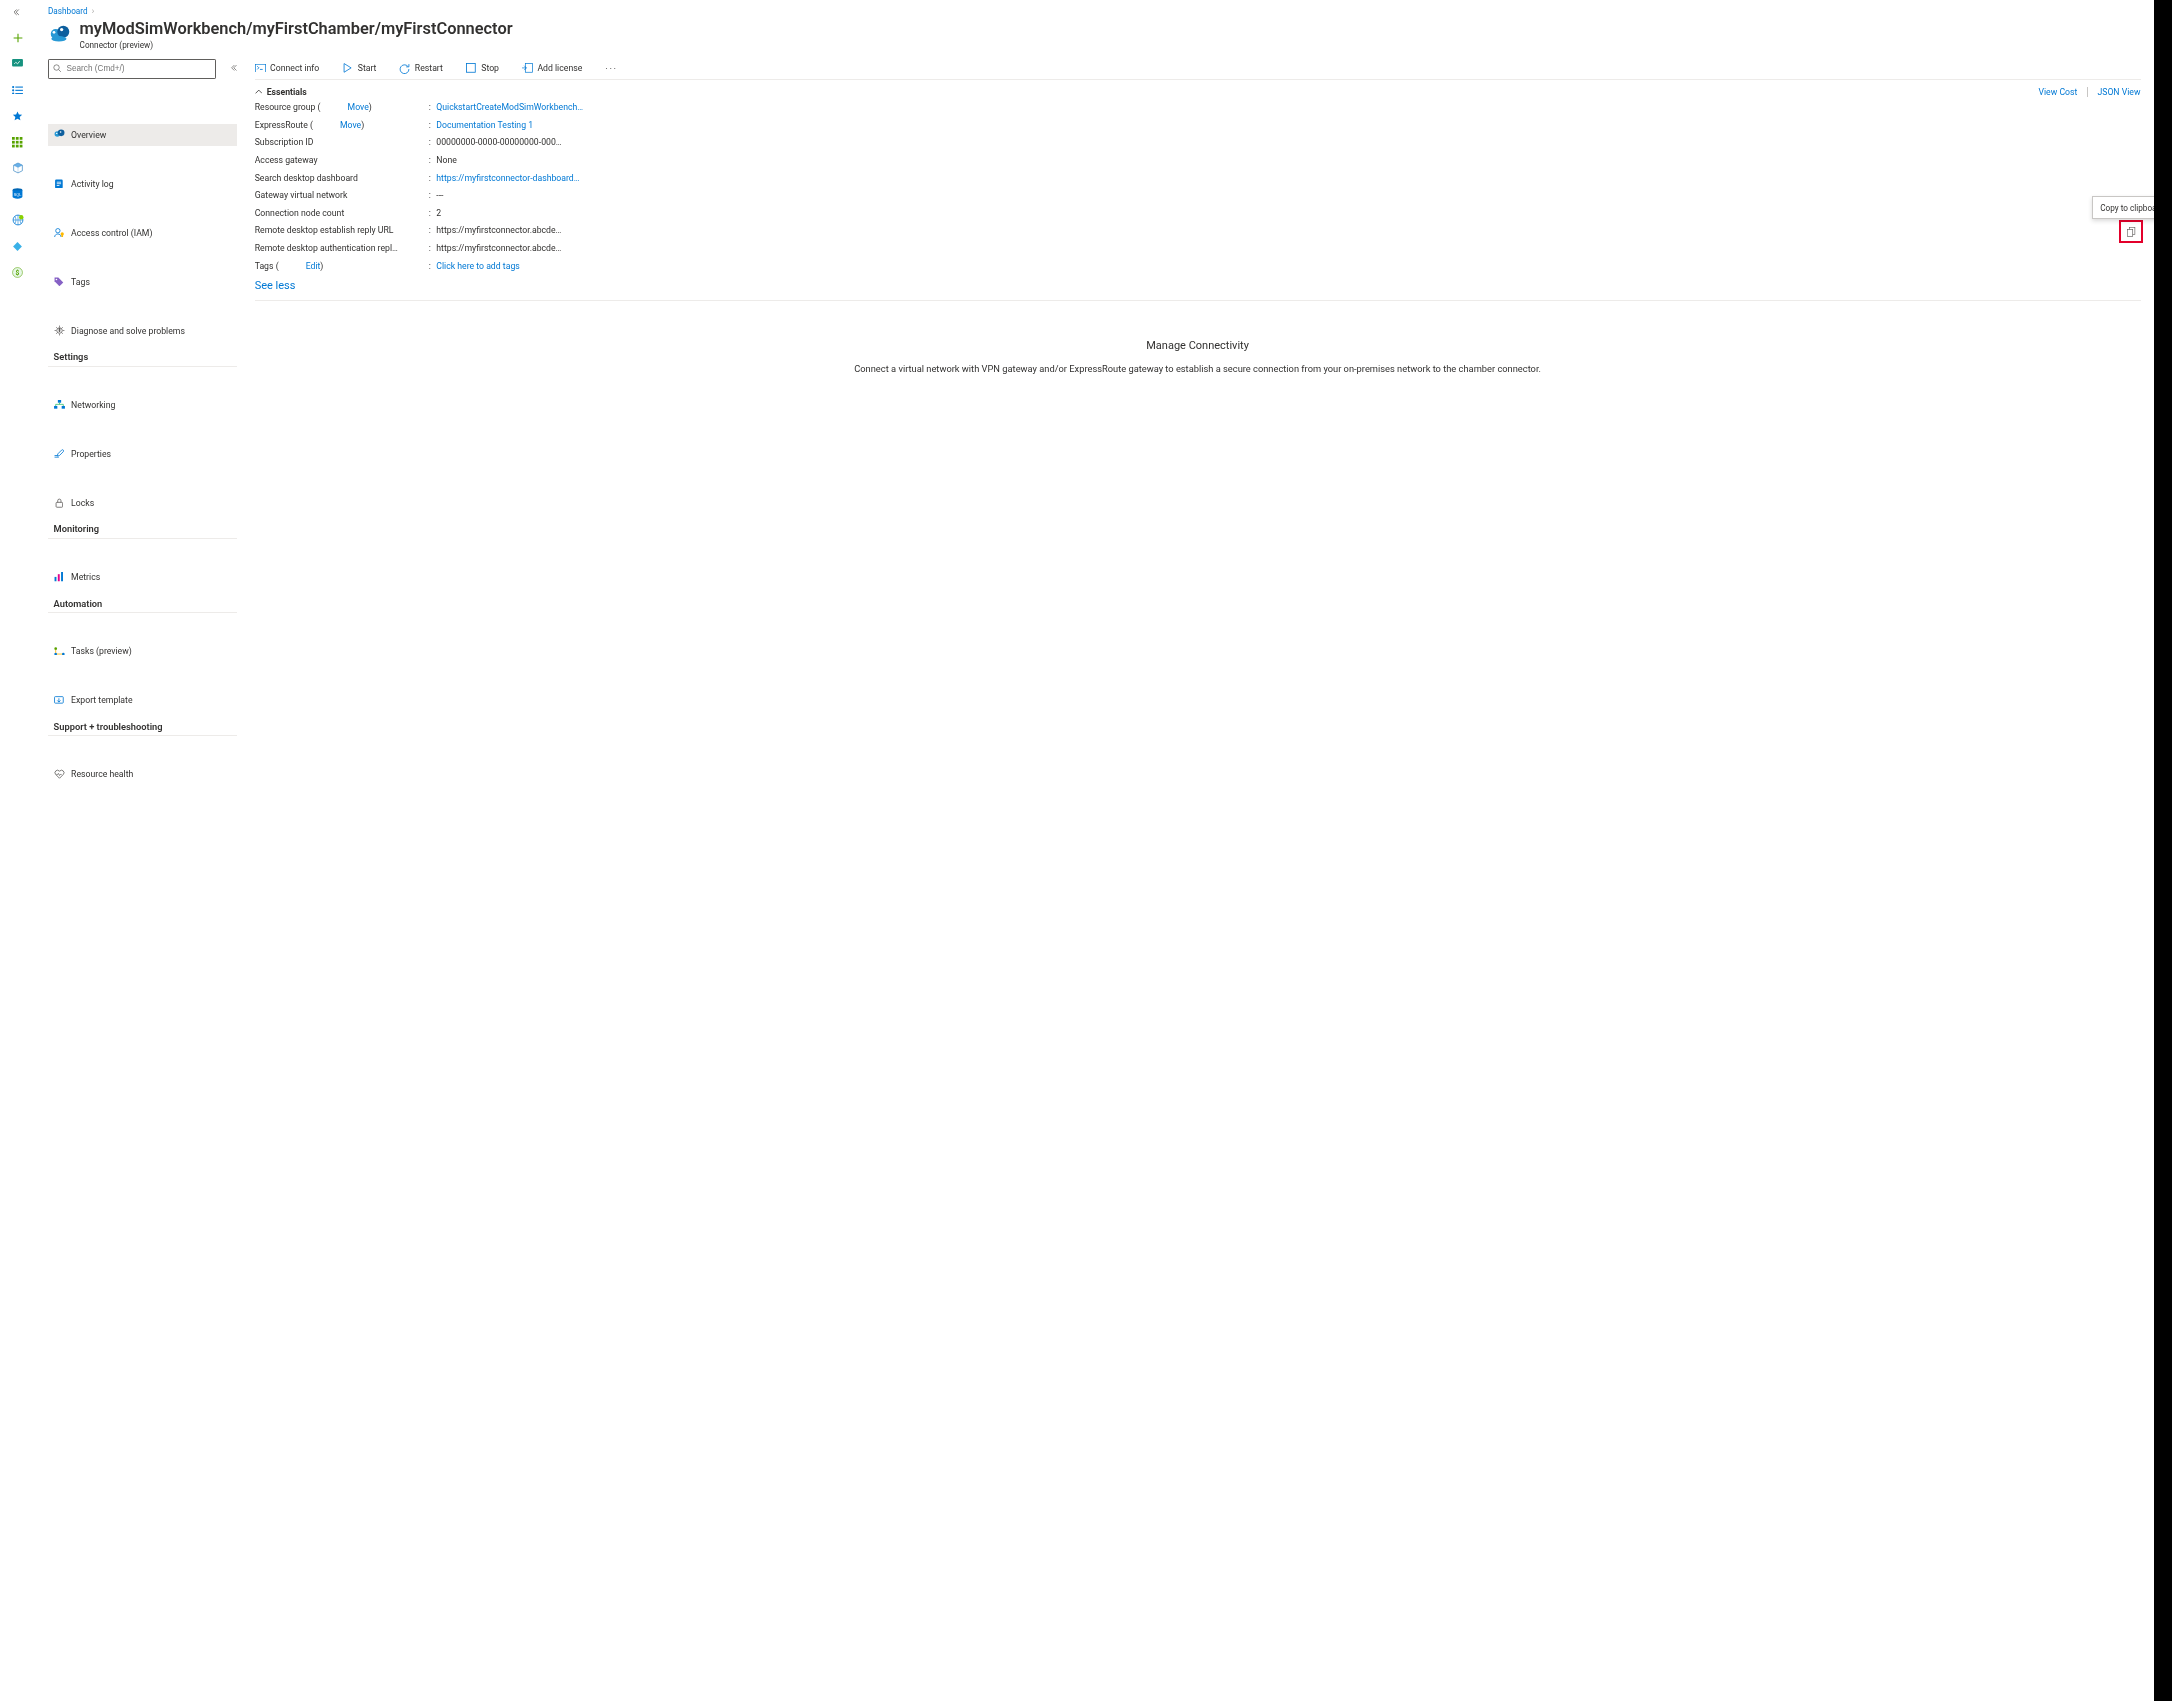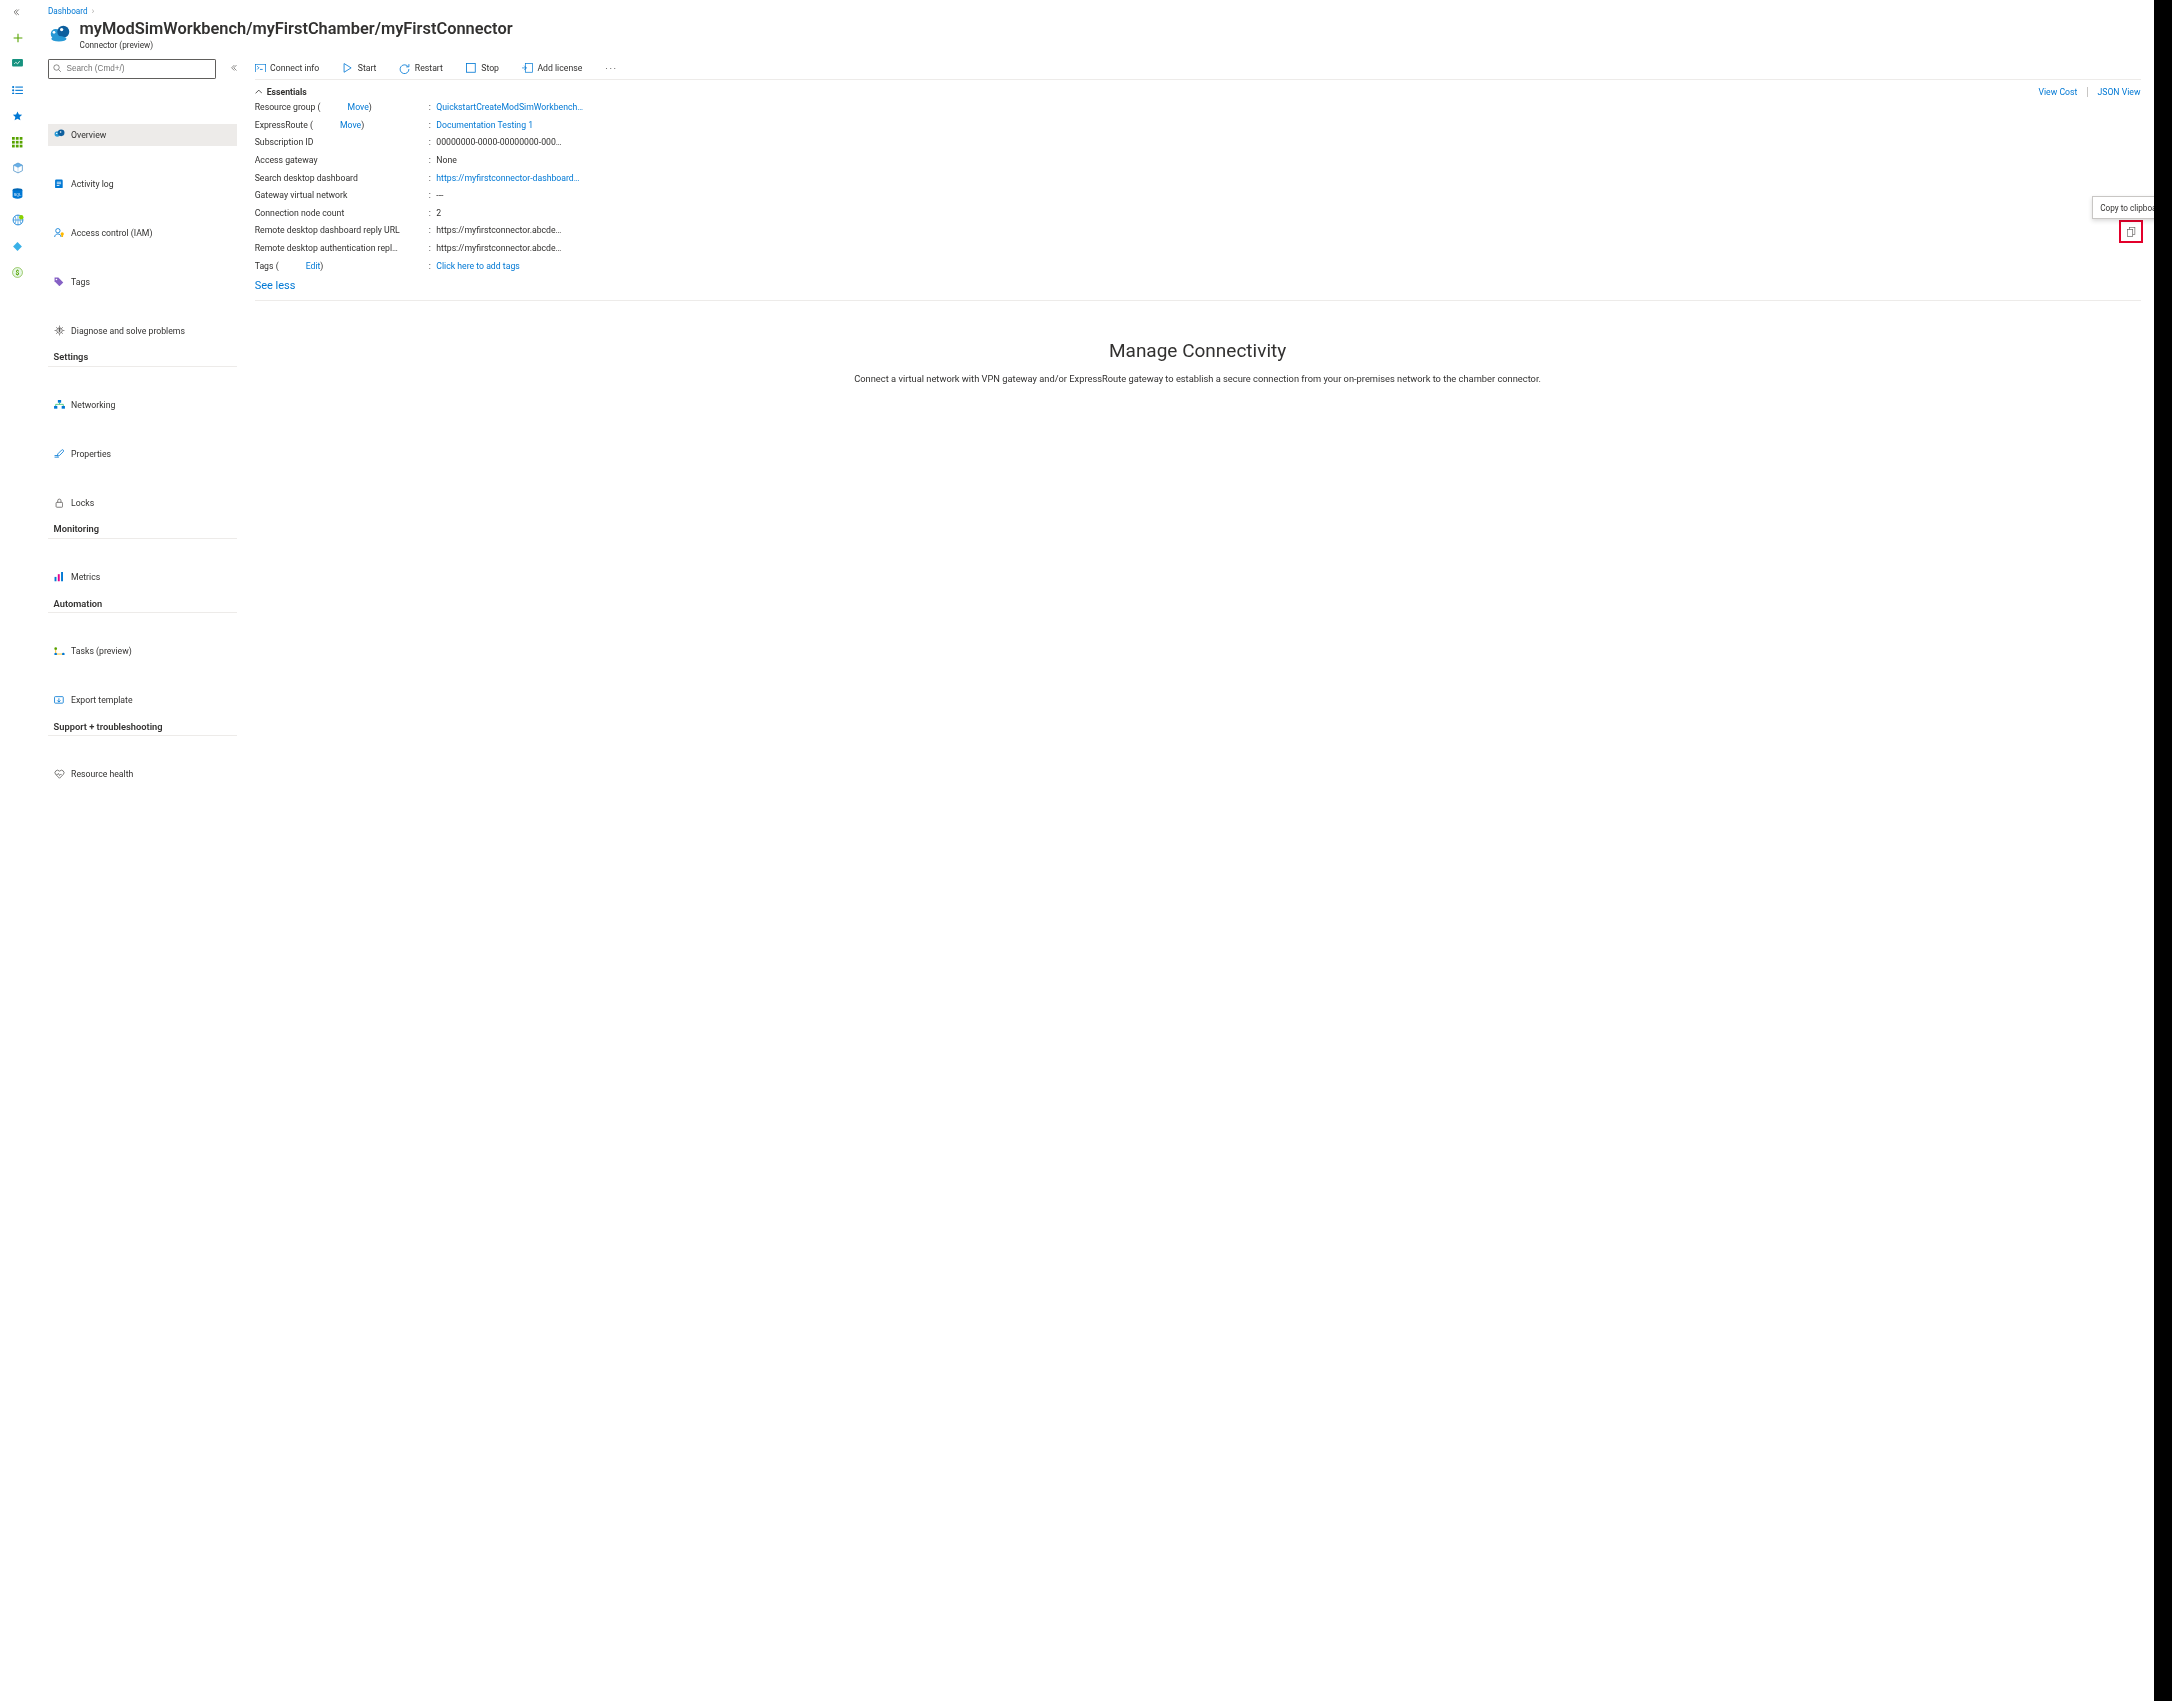--- a/index.html
+++ b/index.html
@@ -213,21 +213,21 @@
     padding: 5.5px 7.6px;
     font-size: 8.2px;
     box-shadow: 0 1.6px 4.4px rgba(0,0,0,0.15);
     white-space:nowrap;
   }
   
   .connectivity {
     text-align: center;
     padding: 38px 33px 11px;
   }
-  .connectivity h2 { font-size: 19px; font-weight: 400; margin-bottom: 9.8px;}
+  .connectivity h2 { font-size: 11px; font-weight: 400; margin-bottom: 9.8px;}
   .connectivity p { font-size: 9.3px; color:#323130; line-height:1.55; }
   
   .right-black {
     width: 18.5px;
     background:#000;
     flex-shrink:0;
   }
 </style>
 </head>
 <body>
@@ -574,21 +574,21 @@
           <div class="ess-value link">https://myfirstconnector-dashboard…</div>
 
           <div class="ess-label">Gateway virtual network</div>
           <div class="ess-colon">:</div>
           <div class="ess-value">---</div>
 
           <div class="ess-label">Connection node count</div>
           <div class="ess-colon">:</div>
           <div class="ess-value">2</div>
 
-          <div class="ess-label">Remote desktop dashboard reply URL</div>
+          <div class="ess-label">Remote desktop establish reply URL</div>
           <div class="ess-colon">:</div>
           <div class="ess-value" style="overflow:visible">
             <span>https://myfirstconnector.abcde…</span>
             <span class="copy-btn">
               <svg width="8.7" height="9.8" viewBox="0 0 16 18">
                   <rect x="4.5" y="0.5" width="10" height="13" fill="none" stroke="#605e5c" stroke-width="1.2"></rect>
                   <rect x="0.5" y="4.5" width="10" height="13" fill="#fff" stroke="#605e5c" stroke-width="1.2"></rect>
                 </svg>
             </span>
             <span class="copy-highlight"></span>

